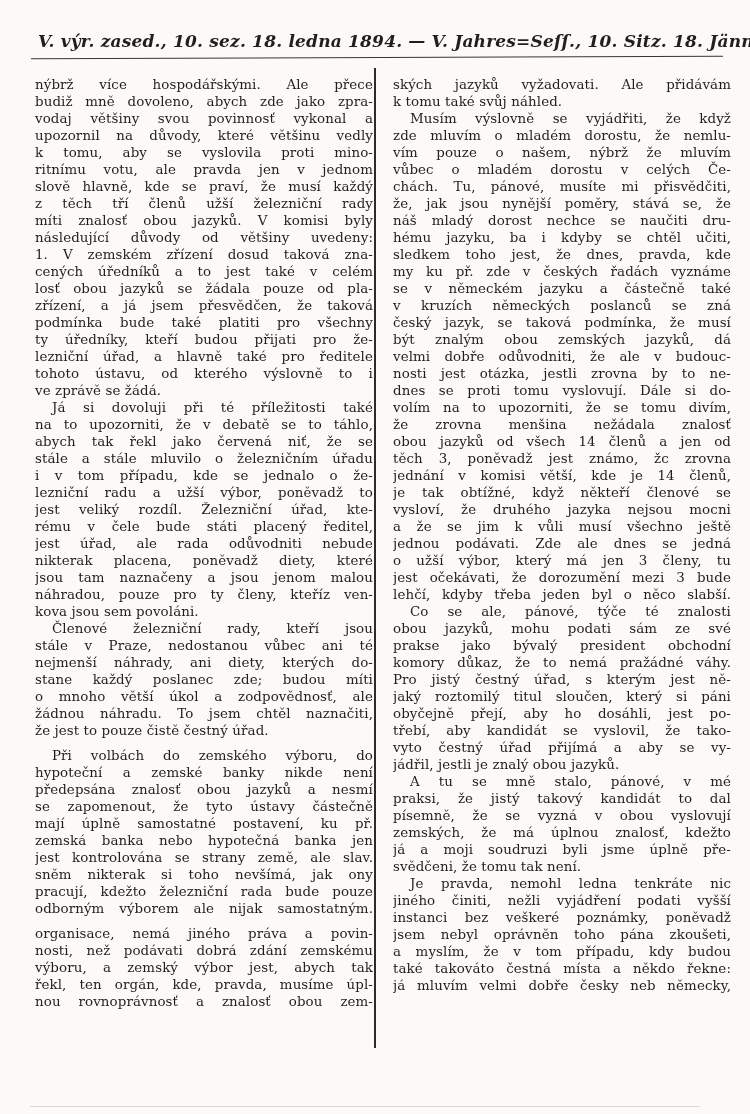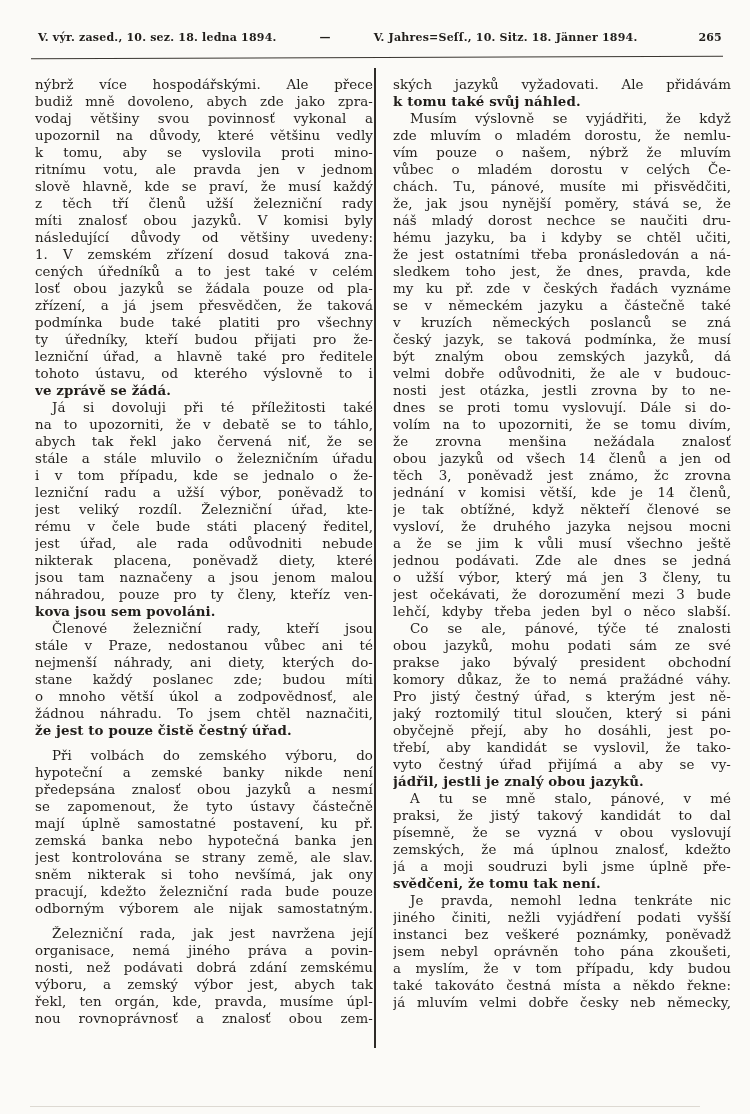--- a/index.html
+++ b/index.html
@@ -13,23 +13,24 @@
   }
   .page { position: absolute; inset: 0; }
 
   .header {
     position: absolute;
     top: 31px; left: 38px; right: 28px;
     display: flex;
     align-items: flex-start;
     justify-content: space-between;
     font-weight: bold;
-    font-size: 11px;
+    font-size: 17px;
     letter-spacing: 0.2px;
     white-space: nowrap;
+    font-style: italic;
   }
   .h-dash { margin: 0 6px; }
   .h-page { margin-left: 24px; }
 
   .header-rule {
     position: absolute;
     top: 57px; left: 31px; width: 692px;
     border-top: 1.8px solid #3a3631;
     transform: rotate(-0.22deg);
   }
@@ -55,21 +56,21 @@
   .line {
     font-size: 13.4px;
     line-height: 17px;
     height: 17px;
     overflow: hidden;
     text-align: justify;
     text-align-last: justify;
     letter-spacing: 0.1px;
   }
   .line.indent { padding-left: 17px; }
-  .line.short-last { text-align-last: left; font-weight: bold; }
+  .line.short-last { text-align-last: left; }
 
   .bottom-scan-line {
     position: absolute;
     top: 1106px; left: 30px; width: 670px;
     height: 1px;
     background: #ddd9d2;
   }
 </style>
 </head>
 <body>
@@ -138,21 +139,20 @@
           <div class="line">předepsána znalosť obou jazyků a nesmí</div>
           <div class="line">se zapomenout, že tyto ústavy částečně</div>
           <div class="line">mají úplně samostatné postavení, ku př.</div>
           <div class="line">zemská banka nebo hypotečná banka jen</div>
           <div class="line">jest kontrolována se strany země, ale slav.</div>
           <div class="line">sněm nikterak si toho nevšímá, jak ony</div>
           <div class="line">pracují, kdežto železniční rada bude pouze</div>
           <div class="line">odborným výborem ale nijak samostatným.</div>
         </div>
         <div class="paragraph gap">
-          <div class="line indent">Železniční rada, jak jest navržena její</div>
           <div class="line">organisace, nemá jiného práva a povin-</div>
           <div class="line">nosti, než podávati dobrá zdání zemskému</div>
           <div class="line">výboru, a zemský výbor jest, abych tak</div>
           <div class="line">řekl, ten orgán, kde, pravda, musíme úpl-</div>
           <div class="line">nou rovnoprávnosť a znalosť obou zem-</div>
         </div>
       </div>
     <div class="col" id="col-right">
         <div class="paragraph">
           <div class="line">ských jazyků vyžadovati. Ale přidávám</div>
@@ -160,21 +160,20 @@
         </div>
         <div class="paragraph">
           <div class="line indent">Musím výslovně se vyjádřiti, že když</div>
           <div class="line">zde mluvím o mladém dorostu, že nemlu-</div>
           <div class="line">vím pouze o našem, nýbrž že mluvím</div>
           <div class="line">vůbec o mladém dorostu v celých Če-</div>
           <div class="line">chách. Tu, pánové, musíte mi přisvědčiti,</div>
           <div class="line">že, jak jsou nynější poměry, stává se, že</div>
           <div class="line">náš mladý dorost nechce se naučiti dru-</div>
           <div class="line">hému jazyku, ba i kdyby se chtěl učiti,</div>
-          <div class="line">že jest ostatními třeba pronásledován a ná-</div>
           <div class="line">sledkem toho jest, že dnes, pravda, kde</div>
           <div class="line">my ku př. zde v českých řadách vyznáme</div>
           <div class="line">se v německém jazyku a částečně také</div>
           <div class="line">v kruzích německých poslanců se zná</div>
           <div class="line">český jazyk, se taková podmínka, že musí</div>
           <div class="line">být znalým obou zemských jazyků, dá</div>
           <div class="line">velmi dobře odůvodniti, že ale v budouc-</div>
           <div class="line">nosti jest otázka, jestli zrovna by to ne-</div>
           <div class="line">dnes se proti tomu vyslovují. Dále si do-</div>
           <div class="line">volím na to upozorniti, že se tomu divím,</div>

